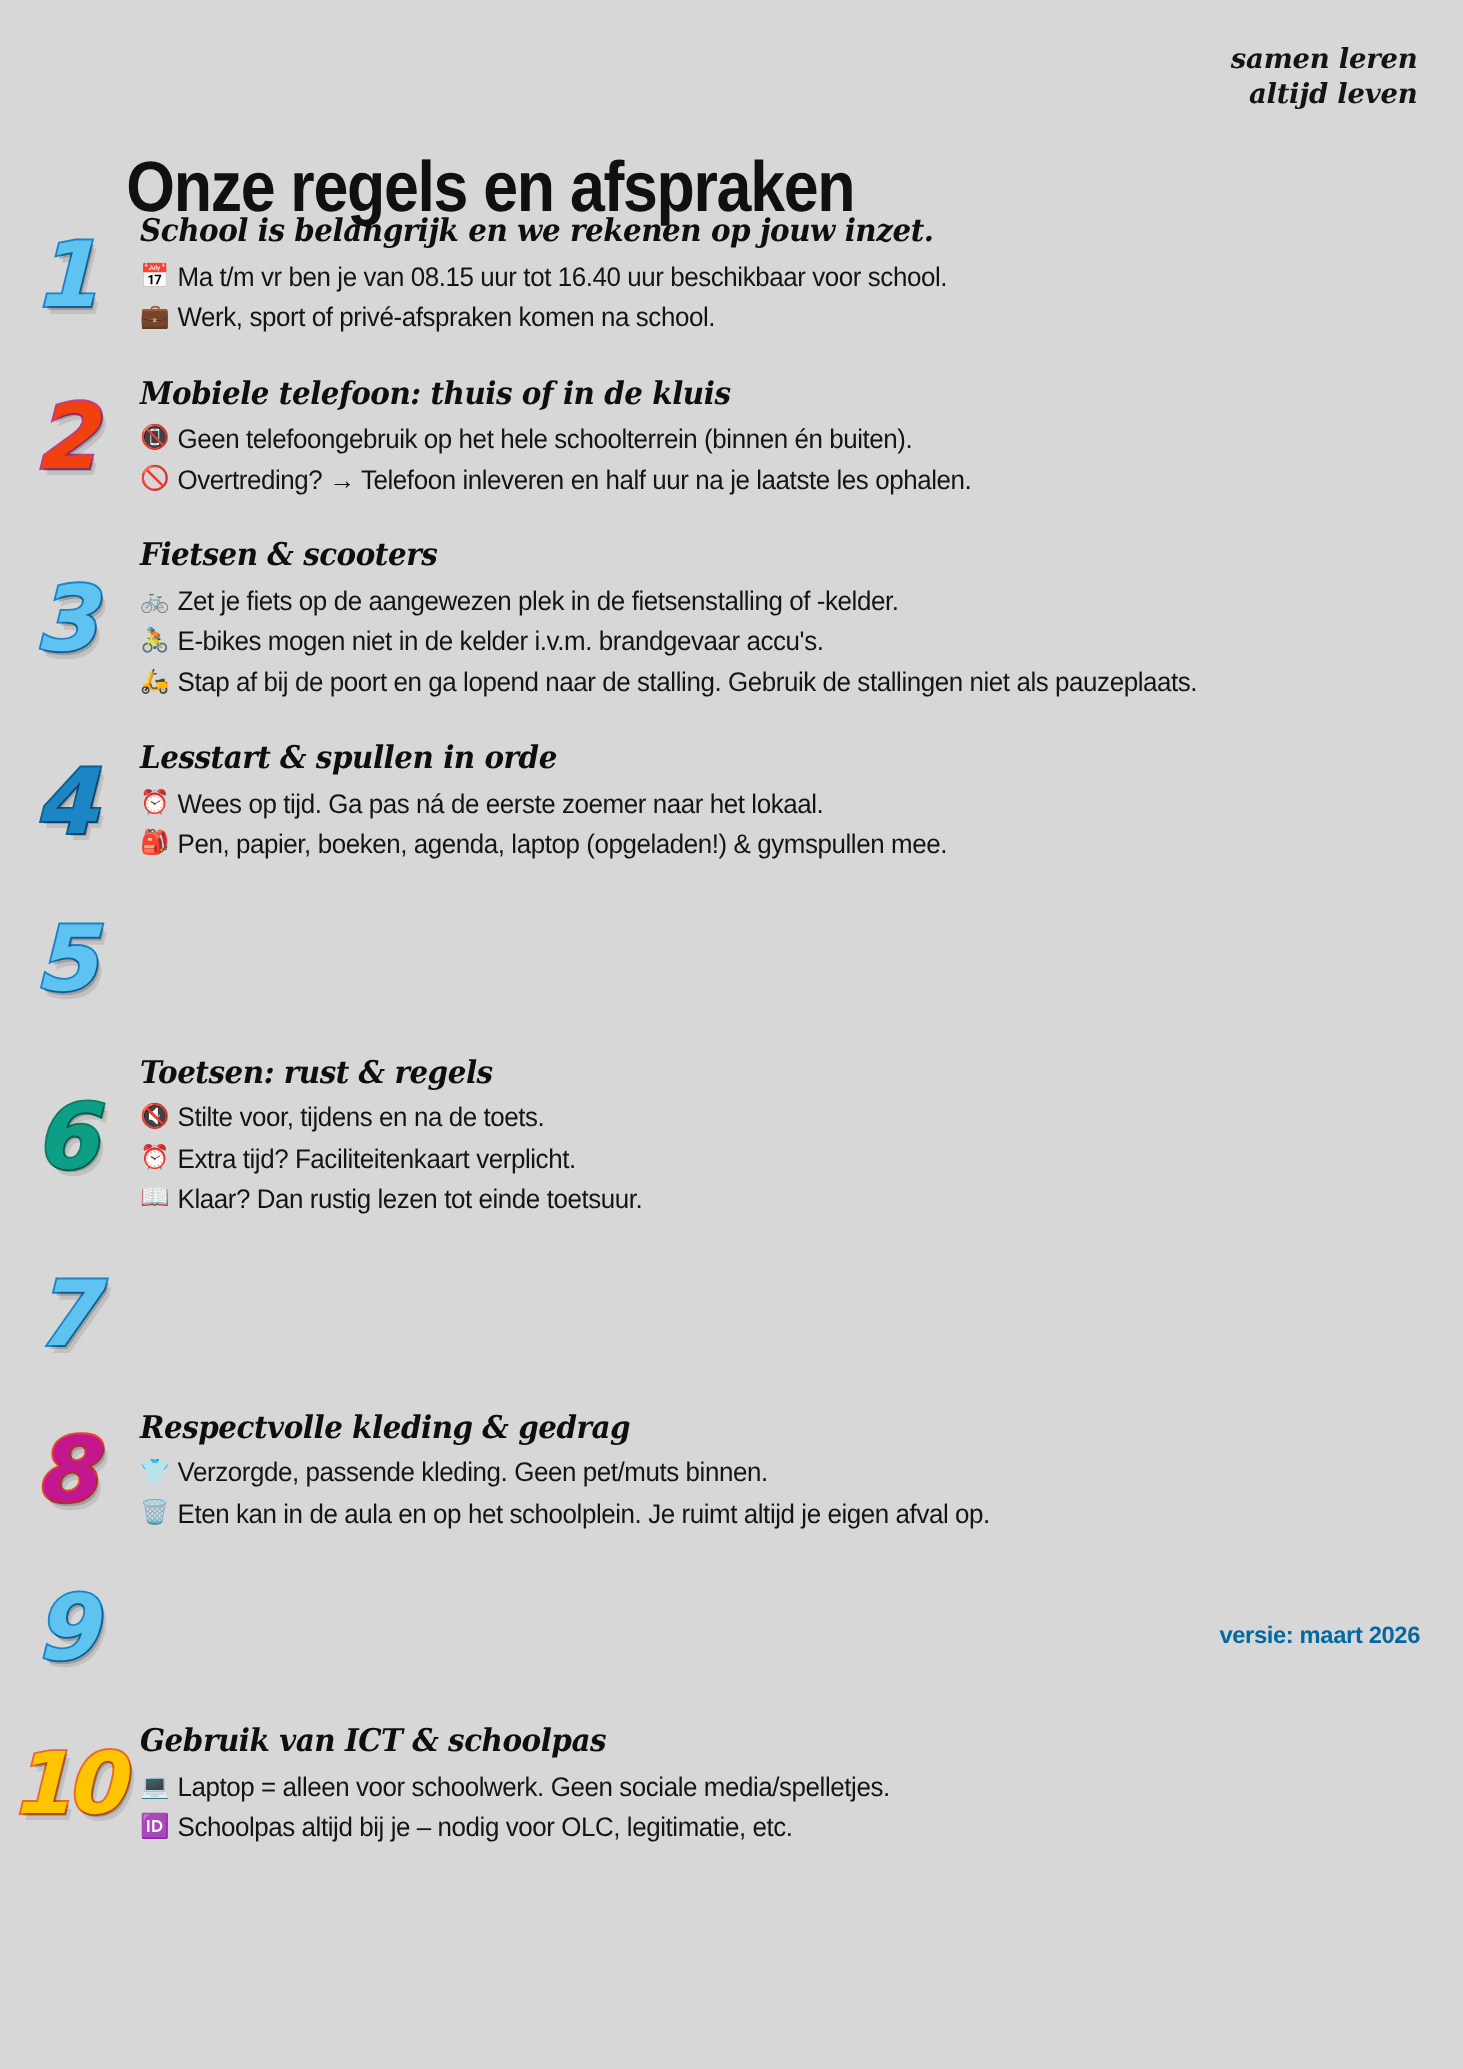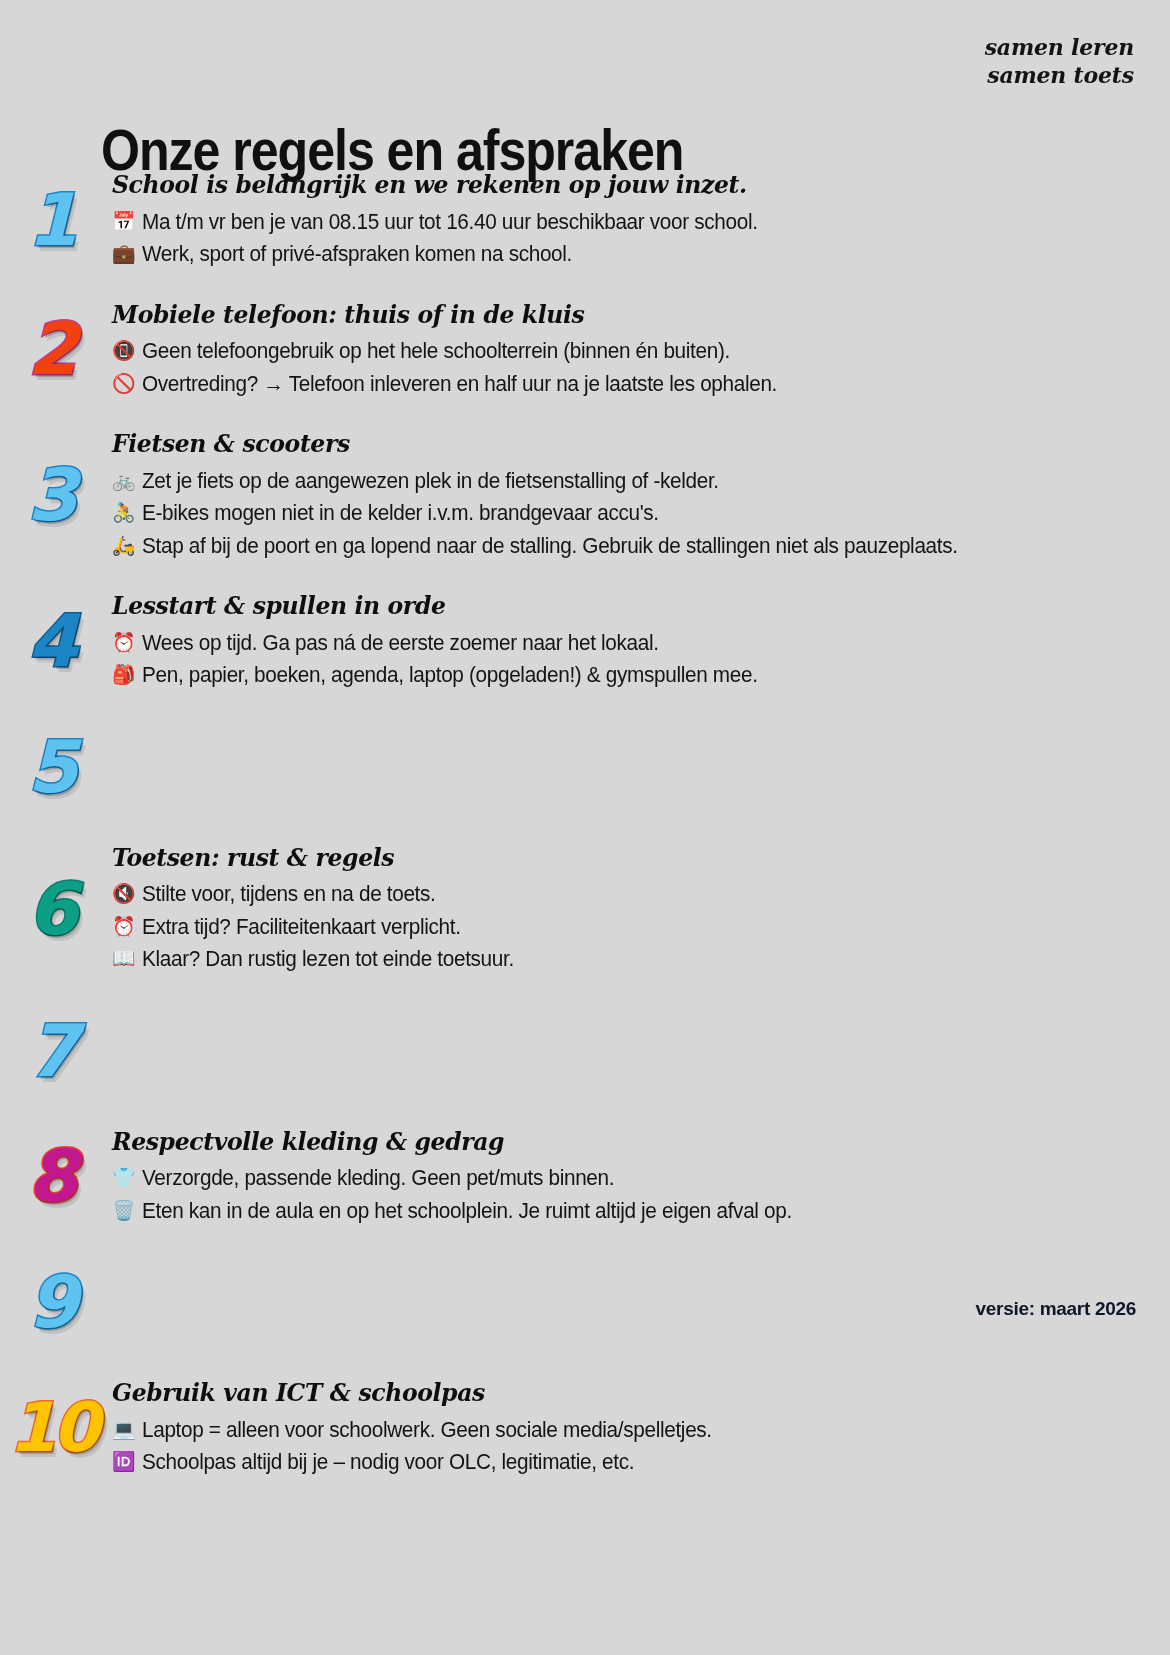--- a/index.html
+++ b/index.html
@@ -164,31 +164,31 @@
 
   
   .footer-version {
     position: absolute;
     bottom: 36px;
     right: 34px;
     font-family: "Liberation Sans", sans-serif;
     font-weight: bold;
     font-size: 19px;
     letter-spacing: -0.3px;
-    color: #0f172a;
+    color: #0369a1;
   }
 </style>
 </head>
 <body>
 
 <div class="page">
 
   <div class="tagline">
     <span>samen leren</span>
-    <span>samen toets</span>
+    <span>altijd leven</span>
   </div>
 
   <h1 class="page-title">Onze regels en afspraken</h1>
 
   <div class="rules">
       <div class="rule">
         <div class="rule-num">
           <span class="num-glyph num-1">1</span>
         </div>
         <div class="rule-body">

